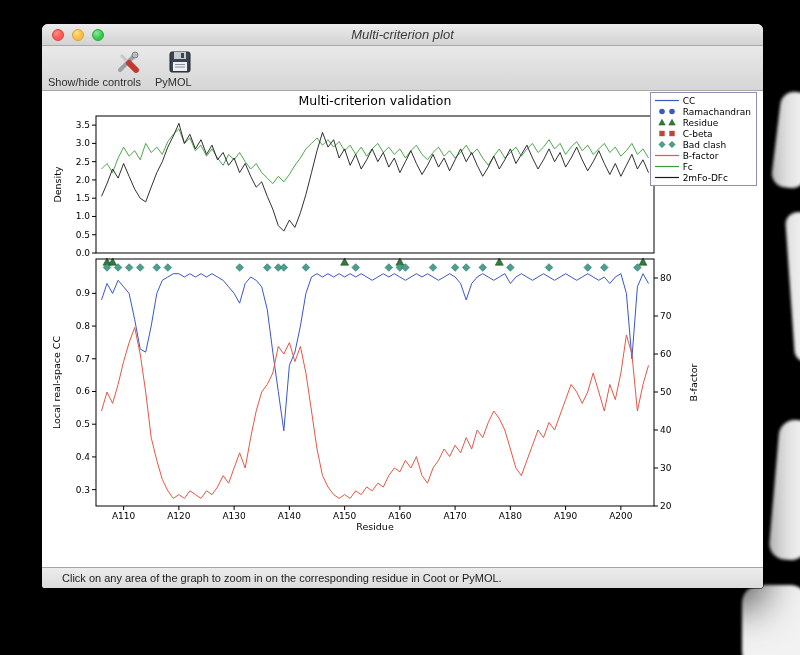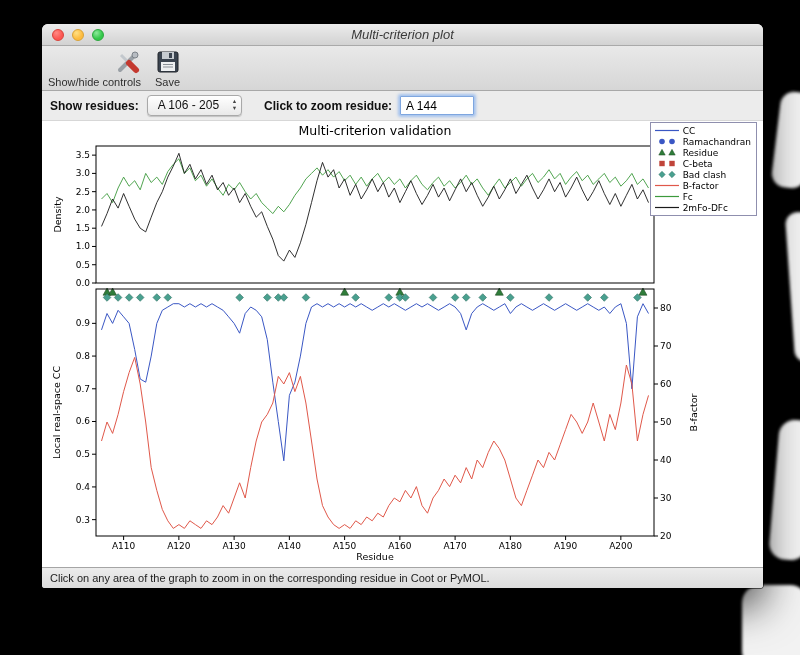--- a/index.html
+++ b/index.html
@@ -68,21 +68,21 @@
     position:absolute; top:1px; right:6px; background:#fff;
     border:1px solid #8f8fae; padding:2px 5px 2px 3px;
     display:flex; flex-direction:column;
   }
   .leg-row { display:flex; align-items:center; gap:3px; height:11px; }
   .leg-label { font-size:9px; color:#000; font-family:"DejaVu Sans","Liberation Sans",sans-serif; white-space:nowrap; }
 
   .statusbar {
     height:21px; flex:0 0 auto; display:flex; align-items:center;
     background:linear-gradient(#ececec,#dcdcdc); border-top:1px solid #a5a5a5;
-    padding:0 8px; font-size:11px; color:#1c1c1c; border-radius:0 0 3px 3px;
+    padding:0 20px; font-size:11px; color:#1c1c1c; border-radius:0 0 3px 3px;
   }
 </style>
 </head>
 <body>
 
 <div class="artifact a1"></div>
 <div class="artifact a2"></div>
 <div class="artifact a3"></div>
 <div class="artifact a4"></div>
 
@@ -109,36 +109,24 @@
     </div>
     <div class="tool">
       <svg width="24" height="26" viewBox="0 0 24 26">
         <rect x="2" y="3" width="20" height="20" rx="2" fill="#3b4450" stroke="#20242a"></rect>
         <rect x="6" y="3" width="12" height="7" fill="#c7ccd1"></rect>
         <rect x="13" y="4" width="3" height="5" fill="#3b4450"></rect>
         <rect x="5" y="13" width="14" height="9" fill="#eef0f2"></rect>
         <line x1="7" y1="15.5" x2="17" y2="15.5" stroke="#8a9097" stroke-width="1"></line>
         <line x1="7" y1="18" x2="17" y2="18" stroke="#8a9097" stroke-width="1"></line>
       </svg>
-      <span class="tool-label">Save</span>
+      <span class="tool-label">PyMOL</span>
     </div>
   </div>
 
-  <div class="controls">
-    <span class="ctl-label">Show residues:</span>
-    <div class="popup">
-      <span>A 106 - 205</span>
-      <span class="arrows">
-          <span>▲</span>
-          <span>▼</span>
-        </span>
-    </div>
-    <span class="ctl-label second">Click to zoom residue:</span>
-    <input class="zoom-input" type="text" value="A 144" style="">
-  </div>
 
   <div class="figure">
     <svg id="chart-svg" width="712" height="445" viewBox="0 0 712 445">
         <polyline points="54.5,78.0 60.0,72.5 65.6,81.6 71.1,67.0 76.6,56.1 82.1,65.2 87.7,59.7 93.2,68.8 98.7,52.4 104.2,61.5 109.8,56.1 115.3,63.4 120.8,50.6 126.3,43.3 131.9,37.8 137.4,52.4 142.9,46.9 148.4,59.7 154.0,54.2 159.5,65.2 165.0,57.9 170.5,67.0 176.1,74.3 181.6,63.4 187.1,68.8 192.6,61.5 198.2,70.7 203.7,78.0 209.2,72.5 214.7,81.6 220.3,87.1 225.8,92.6 231.3,85.3 236.8,90.8 242.4,83.5 247.9,74.3 253.4,67.0 258.9,57.9 264.5,52.4 270.0,46.9 275.5,54.2 281.0,48.7 286.6,56.1 292.1,50.6 297.6,59.7 303.1,54.2 308.7,63.4 314.2,56.1 319.7,65.2 325.2,57.9 330.8,52.4 336.3,61.5 341.8,56.1 347.3,63.4 352.9,57.9 358.4,67.0 363.9,59.7 369.4,54.2 375.0,63.4 380.5,68.8 386.0,61.5 391.5,56.1 397.1,65.2 402.6,59.7 408.1,67.0 413.6,61.5 419.2,54.2 424.7,63.4 430.2,57.9 435.7,67.0 441.3,74.3 446.8,65.2 452.3,57.9 457.8,67.0 463.4,61.5 468.9,56.1 474.4,65.2 479.9,57.9 485.5,52.4 491.0,61.5 496.5,56.1 502.0,48.7 507.6,57.9 513.1,52.4 518.6,63.4 524.1,56.1 529.7,50.6 535.2,59.7 540.7,54.2 546.2,63.4 551.8,57.9 557.3,52.4 562.8,61.5 568.3,56.1 573.9,65.2 579.4,59.7 584.9,52.4 590.4,63.4 596.0,57.9 601.5,67.0" fill="none" stroke="#3c9a3c" stroke-width="0.9"></polyline>
         <polyline points="54.5,105.4 60.0,92.6 65.6,78.0 71.1,87.1 76.6,72.5 82.1,85.3 87.7,98.1 93.2,107.2 98.7,110.9 104.2,96.2 109.8,81.6 115.3,70.7 120.8,56.1 126.3,45.1 131.9,32.3 137.4,52.4 142.9,43.3 148.4,57.9 154.0,48.7 159.5,63.4 165.0,54.2 170.5,68.8 176.1,61.5 181.6,74.3 187.1,67.0 192.6,81.6 198.2,72.5 203.7,85.3 209.2,96.2 214.7,90.8 220.3,105.4 225.8,118.2 231.3,134.6 236.8,140.1 242.4,129.1 247.9,136.4 253.4,121.8 258.9,103.5 264.5,81.6 270.0,59.7 275.5,41.4 281.0,56.1 286.6,48.7 292.1,67.0 297.6,57.9 303.1,74.3 308.7,63.4 314.2,78.0 319.7,68.8 325.2,57.9 330.8,70.7 336.3,61.5 341.8,76.1 347.3,67.0 352.9,81.6 358.4,70.7 363.9,59.7 369.4,72.5 375.0,83.5 380.5,74.3 386.0,63.4 391.5,76.1 397.1,67.0 402.6,79.8 408.1,68.8 413.6,57.9 419.2,70.7 424.7,61.5 430.2,74.3 435.7,85.3 441.3,76.1 446.8,65.2 452.3,78.0 457.8,68.8 463.4,57.9 468.9,72.5 474.4,63.4 479.9,54.2 485.5,67.0 491.0,78.0 496.5,68.8 502.0,57.9 507.6,70.7 513.1,61.5 518.6,76.1 524.1,67.0 529.7,56.1 535.2,68.8 540.7,79.8 546.2,70.7 551.8,59.7 557.3,72.5 562.8,83.5 568.3,72.5 573.9,85.3 579.4,74.3 584.9,63.4 590.4,78.0 596.0,68.8 601.5,81.6" fill="none" stroke="#1a1a1a" stroke-width="0.9"></polyline>
         <polyline points="54.5,208.9 60.0,192.5 65.6,202.4 71.1,189.3 76.6,195.8 82.1,202.4 87.7,228.5 93.2,258.0 98.7,261.2 104.2,235.1 109.8,202.4 115.3,189.3 120.8,186.0 126.3,182.7 131.9,182.7 137.4,186.0 142.9,182.7 148.4,186.0 154.0,182.7 159.5,186.0 165.0,182.7 170.5,186.0 176.1,189.3 181.6,195.8 187.1,202.4 192.6,212.2 198.2,192.5 203.7,186.0 209.2,189.3 214.7,195.8 220.3,218.7 225.8,261.2 231.3,300.5 236.8,339.8 242.4,274.3 247.9,261.2 253.4,235.1 258.9,202.4 264.5,186.0 270.0,182.7 275.5,186.0 281.0,182.7 286.6,186.0 292.1,182.7 297.6,186.0 303.1,182.7 308.7,186.0 314.2,182.7 319.7,186.0 325.2,189.3 330.8,186.0 336.3,182.7 341.8,186.0 347.3,182.7 352.9,186.0 358.4,189.3 363.9,186.0 369.4,182.7 375.0,186.0 380.5,182.7 386.0,186.0 391.5,189.3 397.1,186.0 402.6,182.7 408.1,186.0 413.6,192.5 419.2,208.9 424.7,192.5 430.2,186.0 435.7,182.7 441.3,186.0 446.8,189.3 452.3,186.0 457.8,182.7 463.4,192.5 468.9,186.0 474.4,182.7 479.9,186.0 485.5,189.3 491.0,186.0 496.5,182.7 502.0,186.0 507.6,189.3 513.1,186.0 518.6,182.7 524.1,186.0 529.7,189.3 535.2,186.0 540.7,182.7 546.2,186.0 551.8,189.3 557.3,186.0 562.8,192.5 568.3,186.0 573.9,182.7 579.4,202.4 584.9,267.8 590.4,195.8 596.0,182.7 601.5,192.5" fill="none" stroke="#3a57c4" stroke-width="1"></polyline>
         <polyline points="54.5,320.0 60.0,301.0 65.6,312.4 71.1,293.4 76.6,270.6 82.1,251.6 87.7,236.4 93.2,263.0 98.7,301.0 104.2,346.6 109.8,369.4 115.3,388.4 120.8,399.8 126.3,407.4 131.9,403.6 137.4,407.4 142.9,399.8 148.4,403.6 154.0,407.4 159.5,399.8 165.0,403.6 170.5,396.0 176.1,384.6 181.6,392.2 187.1,377.0 192.6,361.8 198.2,377.0 203.7,346.6 209.2,320.0 214.7,301.0 220.3,293.4 225.8,282.0 231.3,255.4 236.8,263.0 242.4,251.6 247.9,270.6 253.4,255.4 258.9,282.0 264.5,320.0 270.0,358.0 275.5,384.6 281.0,396.0 286.6,403.6 292.1,407.4 297.6,403.6 303.1,407.4 308.7,399.8 314.2,403.6 319.7,396.0 325.2,399.8 330.8,392.2 336.3,396.0 341.8,384.6 347.3,377.0 352.9,380.8 358.4,369.4 363.9,377.0 369.4,365.6 375.0,384.6 380.5,392.2 386.0,377.0 391.5,369.4 397.1,358.0 402.6,365.6 408.1,354.2 413.6,361.8 419.2,346.6 424.7,358.0 430.2,339.0 435.7,346.6 441.3,331.4 446.8,320.0 452.3,327.6 457.8,339.0 463.4,358.0 468.9,377.0 474.4,384.6 479.9,369.4 485.5,354.2 491.0,339.0 496.5,346.6 502.0,331.4 507.6,339.0 513.1,323.8 518.6,308.6 524.1,293.4 529.7,301.0 535.2,312.4 540.7,301.0 546.2,282.0 551.8,301.0 557.3,320.0 562.8,293.4 568.3,308.6 573.9,282.0 579.4,244.0 584.9,263.0 590.4,320.0 596.0,293.4 601.5,274.4" fill="none" stroke="#e0584a" stroke-width="1"></polyline>
         <path d="M60.04950495049505 167 L56.04950495049505 174.2 L64.04950495049505 174.2 Z" fill="#2f7d3a" stroke="#1c4a22" stroke-width="0.6"></path>
         <path d="M65.57425742574257 167 L61.57425742574257 174.2 L69.57425742574257 174.2 Z" fill="#2f7d3a" stroke="#1c4a22" stroke-width="0.6"></path>
         <path d="M297.61386138613864 167 L293.61386138613864 174.2 L301.61386138613864 174.2 Z" fill="#2f7d3a" stroke="#1c4a22" stroke-width="0.6"></path>

